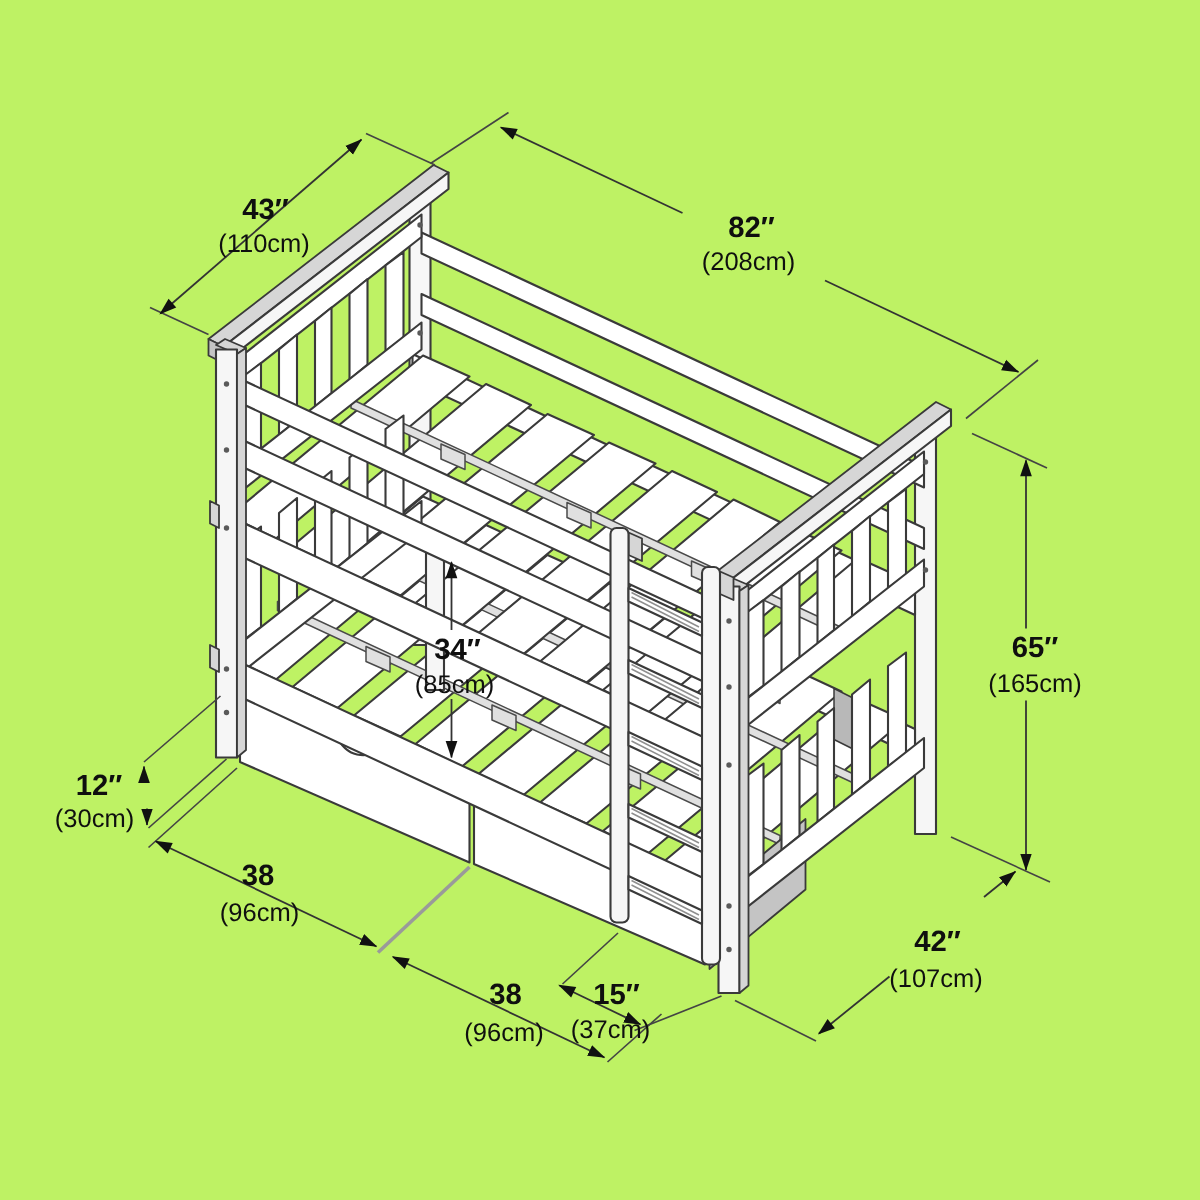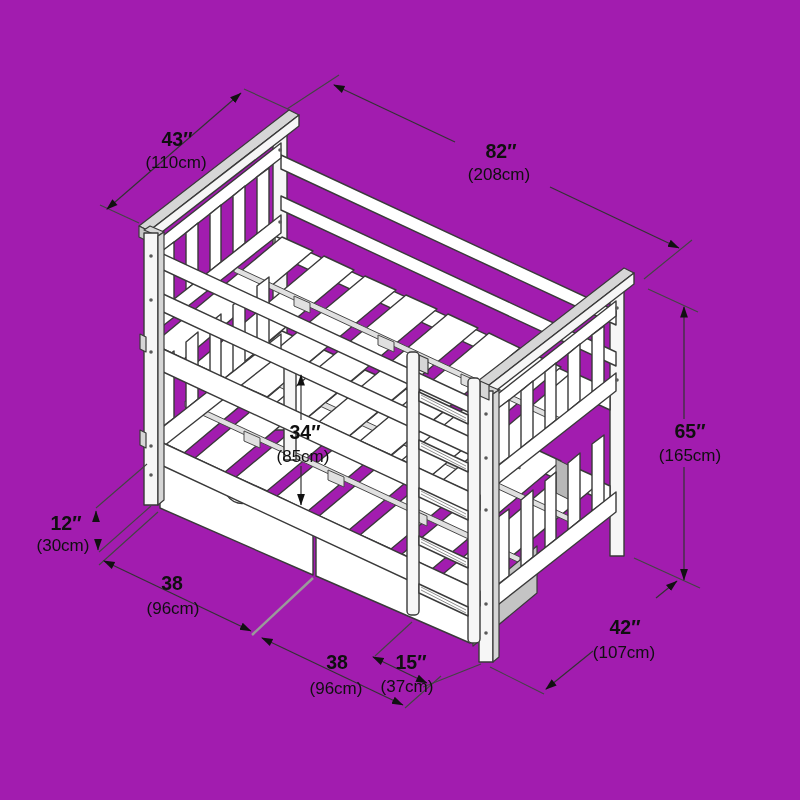--- a/index.html
+++ b/index.html
@@ -1,16 +1,16 @@
 <!DOCTYPE html>
 <html><head>
 <meta charset="utf-8">
 <style>
   html,body{margin:0;padding:0;background:#ffffff;}
-  .stage{width:800px;height:800px;position:relative;background:#a21caf;overflow:hidden;}
+  .stage{width:800px;height:800px;position:relative;background:#bef264;overflow:hidden;}
   svg{display:block;}
   .w{fill:#ffffff;stroke:#3a3a3a;stroke-width:1.4;stroke-linejoin:round;}
   .w2{fill:#f6f6f6;stroke:#3a3a3a;stroke-width:1.4;stroke-linejoin:round;}
   .sh{fill:#d6d6d6;stroke:#3a3a3a;stroke-width:1.2;stroke-linejoin:round;}
   .sh2{fill:#c4c4c4;stroke:#3a3a3a;stroke-width:1.2;stroke-linejoin:round;}
   .plate{fill:#e0e0e0;stroke:#4a4a4a;stroke-width:1;stroke-linejoin:round;}
   .bracket{fill:#b8b8b8;stroke:#3a3a3a;stroke-width:1;stroke-linejoin:round;}
   .dimline{stroke:#333;stroke-width:1.2;fill:none;}
   .wit{stroke:#444;stroke-width:1.1;fill:none;}
   .witg{stroke:#9a9a9a;stroke-width:2.4;fill:none;}

